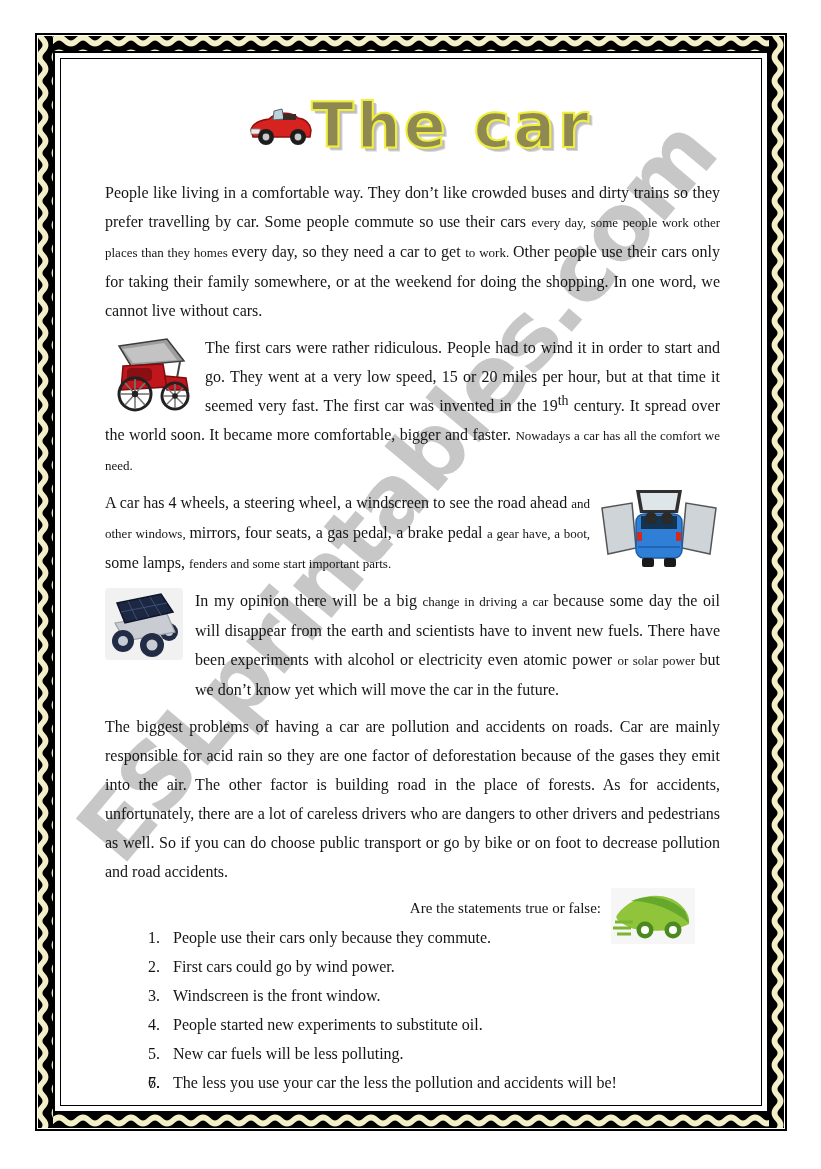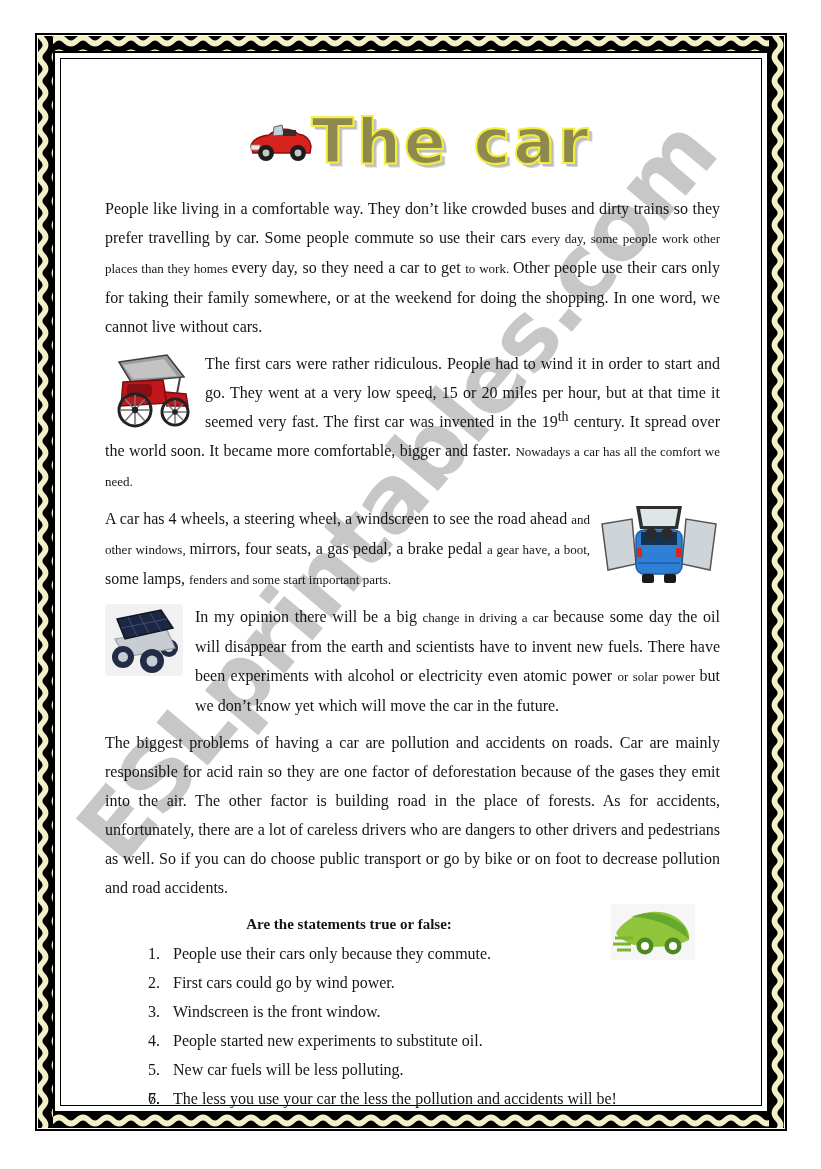--- a/index.html
+++ b/index.html
@@ -3,35 +3,35 @@
 <meta charset="utf-8">
 <style>
   html,body{margin:0;padding:0;background:#ffffff;}
   .sheet{position:relative;width:821px;height:1169px;background:#ffffff;overflow:hidden;
          font-family:"Liberation Serif", serif;color:#151515;}
   .frame-svg{position:absolute;left:35px;top:33px;z-index:3;pointer-events:none;}
   .watermark{position:absolute;left:98px;top:802px;z-index:0;white-space:nowrap;
              font-family:"DejaVu Sans", sans-serif;font-weight:bold;font-size:92px;line-height:92px;
              color:rgba(130,130,130,0.45);transform:rotate(-50deg);transform-origin:0 50%;
              letter-spacing:-2px;}
-  .content{position:absolute;left:97px;top:100px;width:631px;z-index:1;}
+  .content{position:absolute;left:97px;top:84px;width:631px;z-index:1;}
   .title-row{display:flex;justify-content:center;align-items:center;height:82px;margin-bottom:12px;padding-left:14px;}
   .title-car{flex:0 0 auto;margin-right:-4px;transform:translateY(-2px);}
   h1.page-title{margin:0;font-family:"DejaVu Sans", sans-serif;font-weight:bold;font-size:62px;
       letter-spacing:3px;color:#8e8950;-webkit-text-stroke:2px #f1ef3c;
       text-shadow:3px 3px 0 #bdbdbd, 4px 4px 0 #d6d6d6;}
   p.para{margin:8px;font-size:16px;line-height:29px;text-align:justify;}
   .run-small{font-size:13px;}
   .run-sup{vertical-align:super;font-size:14px;line-height:0;}
   .img-left{float:left;margin:2px 8px 4px 0;}
   .img-left-solar{float:left;margin:2px 12px 28px 0;}
   .img-right{float:right;margin:0 0 4px 8px;}
   .tf{margin-top:0;}
   .eco-logo{float:right;margin:-6px 33px 6px 10px;}
-  p.tf-heading{margin:0;font-size:15px;line-height:29px;font-weight:bold;text-align:center;}
+  p.tf-heading{margin:0;font-size:15px;line-height:29px;font-weight:normal;text-align:right;}
   ol.tf-list{list-style:none;margin:0;padding:0;text-align:left;}
   ol.tf-list li{position:relative;padding-left:76px;font-size:16px;line-height:29px;}
   ol.tf-list .num{position:absolute;left:51px;}
   .clearfix::after{content:"";display:block;clear:both;}
 </style>
 </head>
 <body>
 
 <div class="sheet">
 

